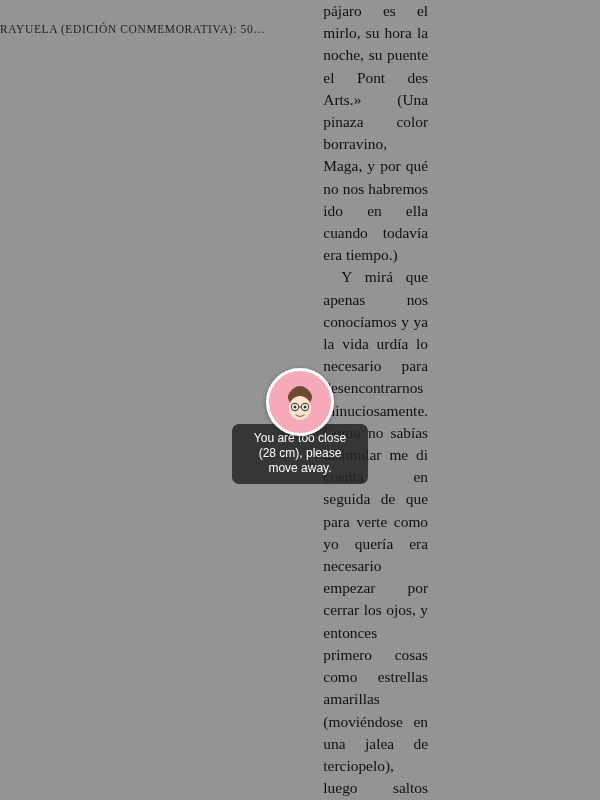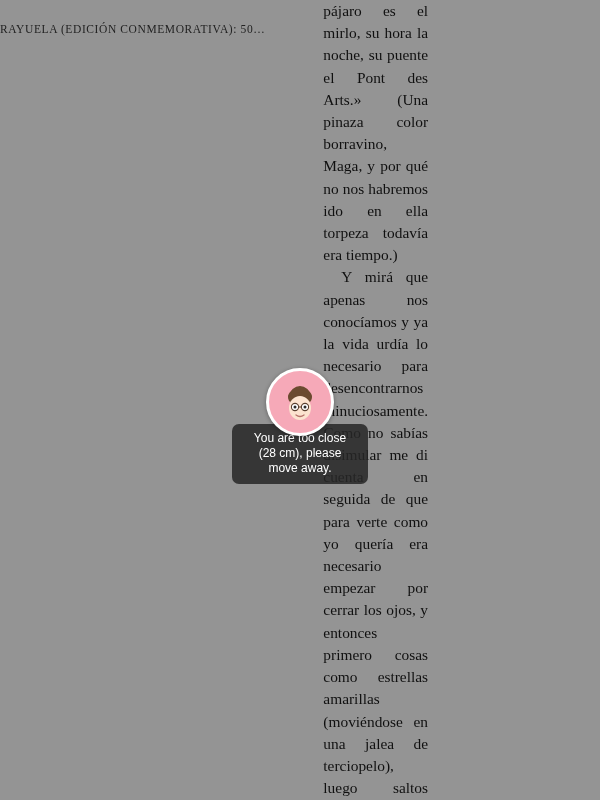--- a/index.html
+++ b/index.html
@@ -121,21 +121,21 @@
 </head>
 <body>
 
 <div class="reader">
 
   <div class="header">
     <div class="header-title">RAYUELA (EDICIÓN CONMEMORATIVA): 50…</div>
   </div>
 
   <div class="page-body">
-    <p class="para">pájaro es el mirlo, su hora la noche, su puente el Pont des Arts.» (Una pinaza color borravino, Maga, y por qué no nos habremos ido en ella torpeza todavía era tiempo.)</p>
+    <p class="para">pájaro es el mirlo, su hora la noche, su puente el Pont des Arts.» (Una pinaza color borravino, Maga, y por qué no nos habremos ido en ella cuando todavía era tiempo.)</p>
     <p class="para">Y mirá que apenas nos conocíamos y ya la vida urdía lo necesario para desencontrarnos minuciosamente. Como no sabías disimular me di cuenta en seguida de que para verte como yo quería era necesario empezar por cerrar los ojos, y entonces primero cosas como estrellas amarillas (moviéndose en una jalea de terciopelo), luego saltos rojos del humor y de las horas, ingreso paulatino en un mundo-Maga que era la torpeza y la confusión pero también helechos con la firma de la araña Klee, el circo Miró, los espejos de ceniza Vieira da Silva, un mundo donde te movías como un caballo de ajedrez que se moviera como una torre que se moviera como un alfil. Y entonces en esos días íbamos a los cine-clubs a ver películas mudas, porque yo con mi cultura, no es cierto, y vos pobrecita no entendías absolutamente nada de esa estridencia amarilla convulsa previa a tu nacimiento, esa emulsión estriada donde corrían los muertos; pero de repente pasaba por ahí Harold Lloyd y entonces te sacudías el agua del sueño y al final te convencías de que todo había estado muy bien, y que Pabst y que Fritz Lang. Me hartabas un poco con tu manía de perfección, con tus zapatos rotos, con tu negativa a aceptar lo aceptable. Comíamos hamburgers en el Carrefour de l'Odéon, y nos íbamos en bicicleta a Montparnasse, a cualquier hotel, a cualquier almohada. Pero otras veces seguíamos hasta la Porte d'Orléans, conocíamos cada vez mejor la zona de terrenos baldíos que hay más allá del Boulevard Jourdan, donde a veces a medianoche se reunían los del Club de la Serpiente para hablar con un vidente ciego, paradoja estimulante. Dejábamos las bicicletas en la calle y nos internábamos de a poco, parándonos a mirar el cielo porque ésa es una de las pocas zonas de París donde el cielo vale más que la tierra. Sentados en un montón de basuras fumábamos un rato, y la Maga me acariciaba el pelo o canturreaba melodías ni siquiera inventadas, melopeas absurdas cortadas por suspiros o recuerdos. Yo aprovechaba para pensar en cosas inútiles, método que había empezado a practicar años atrás en un hospital y que cada vez me parecía más fecundo y necesario. Con un enorme esfuerzo, reuniendo imágenes auxiliares, pensando en olores y caras, conseguía</p>
   </div>
 
   <div class="footer">
     
     
   </div>
 
 </div>
 

